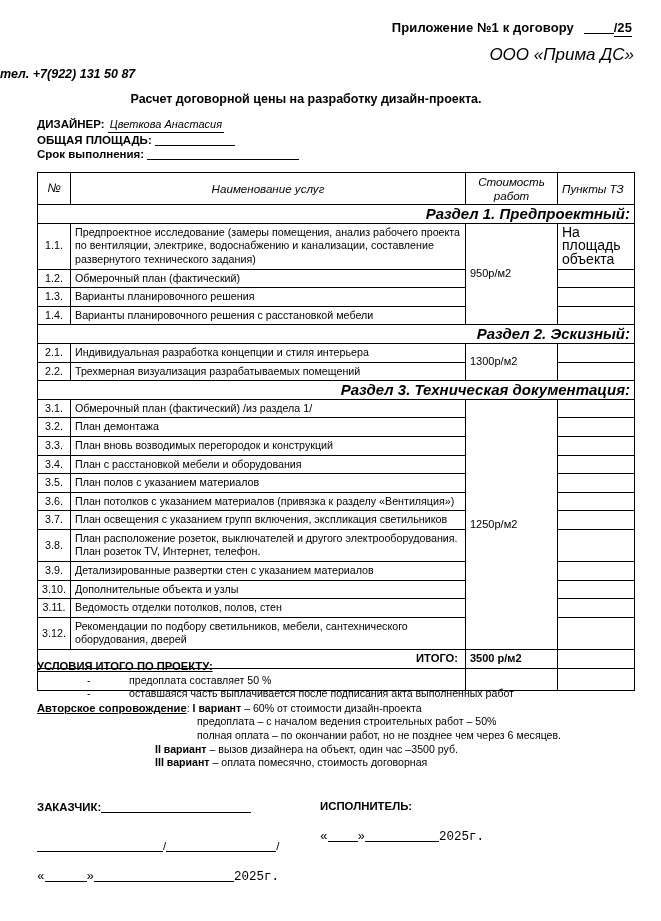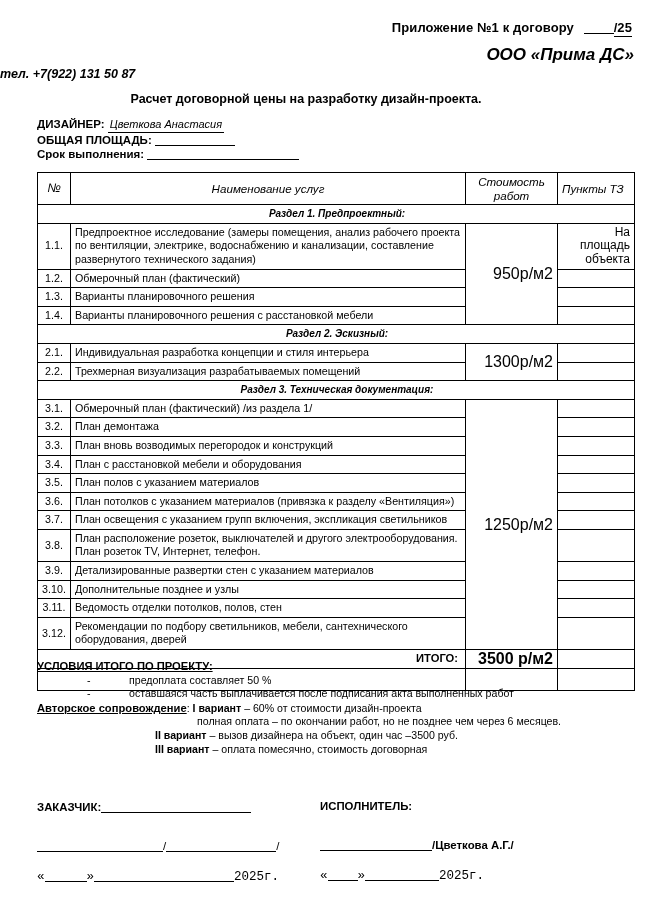--- a/index.html
+++ b/index.html
@@ -45,21 +45,21 @@
     border-bottom: 1.4px solid #000;
     padding-bottom: 1px;
   }
   .company {
     position: absolute;
     top: 45px;
     left: 0;
     width: 634px;
     text-align: right;
     font-size: 17px;
-    font-weight: bold;
+    font-weight: normal;
     font-style: italic;
   }
   .phone {
     position: absolute;
     top: 67px;
     left: 0;
     width: 634px;
     text-align: left;
     font-size: 12.5px;
     font-weight: bold;
@@ -128,28 +128,28 @@
     font-style: italic;
     font-size: 11.6px;
     padding: 4px 3px;
     line-height: 13px;
   }
   thead td.hnum { font-size: 12.5px; }
 
   tr.section td {
     font-style: italic;
     font-weight: bold;
-    font-size: 10px;
+    font-size: 15px;
     padding: 2px 4px 2px 6px;
-    text-align: center;
+    text-align: right;
     margin-left: 20px;
   }
   td.numcell { text-align: center; font-size: 10.7px; }
-  td.costcell { text-align: right; font-size: 16px; }
-  td.tzcell { font-size: 12px; padding: 2px 5px; line-height: 13px; text-align: right; }
+  td.costcell { text-align: left; font-size: 11px; }
+  td.tzcell { font-size: 14px; padding: 2px 5px; line-height: 13px; }
   tr.total td.totlabel {
     text-align: right;
     font-weight: bold;
     font-size: 11.2px;
     padding-right: 7px;
   }
   tr.total td.costcell { font-weight: bold; }
   tr.blankrow td { height: 17px; }
 
   
@@ -351,21 +351,21 @@
           <td>План расположение розеток, выключателей и другого электрооборудования. План розеток TV, Интернет, телефон.</td>
           <td class="tzcell"></td>
         </tr>
         <tr>
           <td class="numcell">3.9.</td>
           <td>Детализированные развертки стен с указанием материалов</td>
           <td class="tzcell"></td>
         </tr>
         <tr>
           <td class="numcell">3.10.</td>
-          <td>Дополнительные позднее и узлы</td>
+          <td>Дополнительные объекта и узлы</td>
           <td class="tzcell"></td>
         </tr>
         <tr>
           <td class="numcell">3.11.</td>
           <td>Ведомость отделки потолков, полов, стен</td>
           <td class="tzcell"></td>
         </tr>
         <tr>
           <td class="numcell">3.12.</td>
           <td>Рекомендации по подбору светильников, мебели, сантехнического оборудования, дверей</td>
@@ -389,20 +389,21 @@
     <div class="pay-bullet">
       <span class="dash">-</span><span>предоплата составляет 50 %</span>
     </div>
     <div class="pay-bullet">
       <span class="dash">-</span><span>оставшаяся часть выплачивается после подписания акта выполненных работ</span>
     </div>
     <div class="author-line">
       <span class="author-title">Авторское сопровождение</span><span>:</span>
       <span class="author-v1">I вариант</span><span> – 60% от стоимости дизайн-проекта</span>
     </div>
+    <div class="pay-indent">предоплата – с началом ведения строительных работ – 50%</div>
     <div class="pay-indent">полная оплата – по окончании работ, но не позднее чем через 6 месяцев.</div>
     <div class="pay-indent2">
       <span class="vbold">II вариант</span><span> – вызов дизайнера на объект, один час –3500 руб.</span>
     </div>
     <div class="pay-indent2">
       <span class="vbold">III вариант</span><span> – оплата помесячно, стоимость договорная</span>
     </div>
   </div>
 
   <div class="signs">
@@ -415,22 +416,19 @@
       </div>
       <div class="sg-row3">
         <span>«</span><span class="u" style="width:42px"></span><span>»</span><span class="u" style="width:140px"></span><span>2025г.</span>
       </div>
     </div>
 
     <div class="sg-col-r">
       <div class="sg-head">
         <span>ИСПОЛНИТЕЛЬ:</span>
       </div>
-      <div class="sg-row2">
-        <span class="u" style="width:112px"></span><span class="sg-name">/Цветкова А.Г./</span>
-      </div>
       <div class="sg-row3">
         <span>«</span><span class="u" style="width:30px"></span><span>»</span><span class="u" style="width:74px"></span><span>2025г.</span>
       </div>
     </div>
   </div>
 
 </div>
 
 </body></html>

